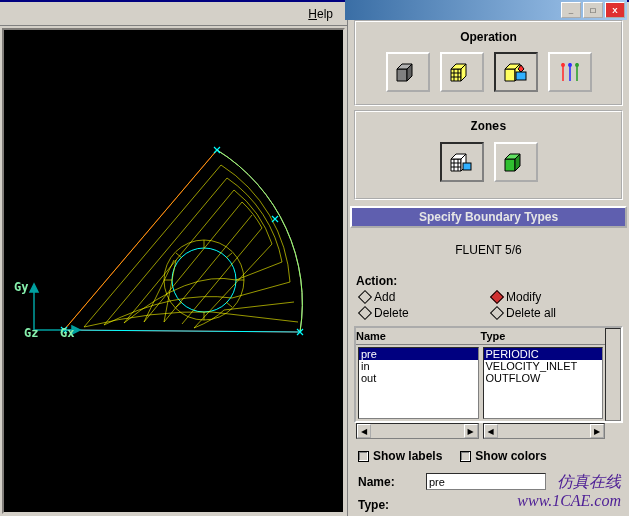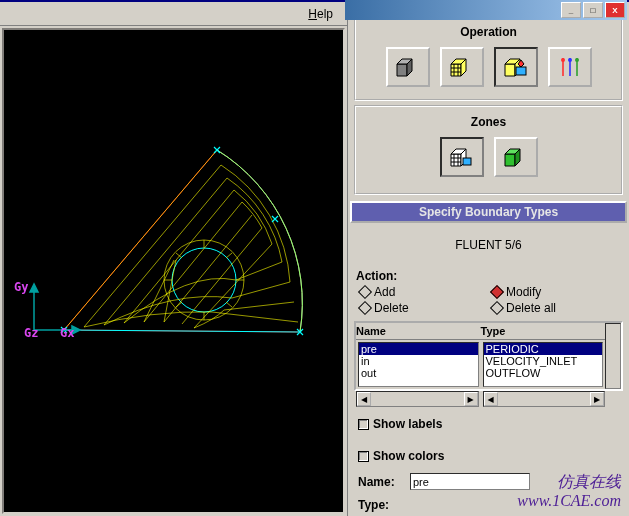--- a/index.html
+++ b/index.html
@@ -47,21 +47,21 @@
     flex: 1;
     background: #000;
     position: relative;
     border: 2px inset #d4d0c8;
     margin: 2px;
     overflow: hidden;
   }
   .viewport svg { position:absolute; top:0; left:0; }
   .axis-label {
     position: absolute;
-    color: #d946ef;
+    color: #86efac;
     font-family: monospace;
     font-size: 12px;
     font-weight: bold;
   }
   
   .right-panel {
     flex: 1;
     background: #d4d0c8;
     display: flex;
     flex-direction: column;
@@ -117,20 +117,21 @@
   .tool-btn svg { display:block; }
   .group-box {
     border: 2px groove #fff;
     margin: 2px 6px;
     padding: 4px;
   }
   .zones-box {
     border: 2px groove #fff;
     margin: 2px 6px 6px;
     padding: 4px 4px 8px;
+    font-family: Liberation Mono, monospace;
   }
   .purple-header {
     background: #5f5faf;
     color: #e5e5e5;
     border: 2px outset #fff;
     font-weight: bold;
     font-size: 12px;
     text-align: center;
     padding: 2px 0;
     margin: 0 2px;
@@ -218,33 +219,32 @@
     width: 16px;
     background: #d4d0c8;
     border: 1px inset #808080;
   }
   .check-row {
     display: flex;
     gap: 18px;
     padding: 10px 10px 6px;
     font-weight: bold;
     font-size: 12px;
-    flex-direction: column;
   }
   .check-opt { display:flex; align-items:center; gap:4px; }
   .chk {
     width: 11px; height:11px;
     border: 1px solid #000;
     background:#d4d0c8;
     box-shadow: inset -1px -1px 0 #fff, inset 1px 1px 0 #808080;
   }
   .field-row {
     display: flex;
     align-items: center;
-    gap: 8px;
+    gap: 24px;
     padding: 4px 10px;
     font-size: 12px;
   }
   .field-row label { font-weight: bold; min-width: 44px; }
   .field-row input {
     font-size: 11px;
     border: 1px inset #808080;
     padding: 1px 2px;
     height: 17px;
     width: 120px;

